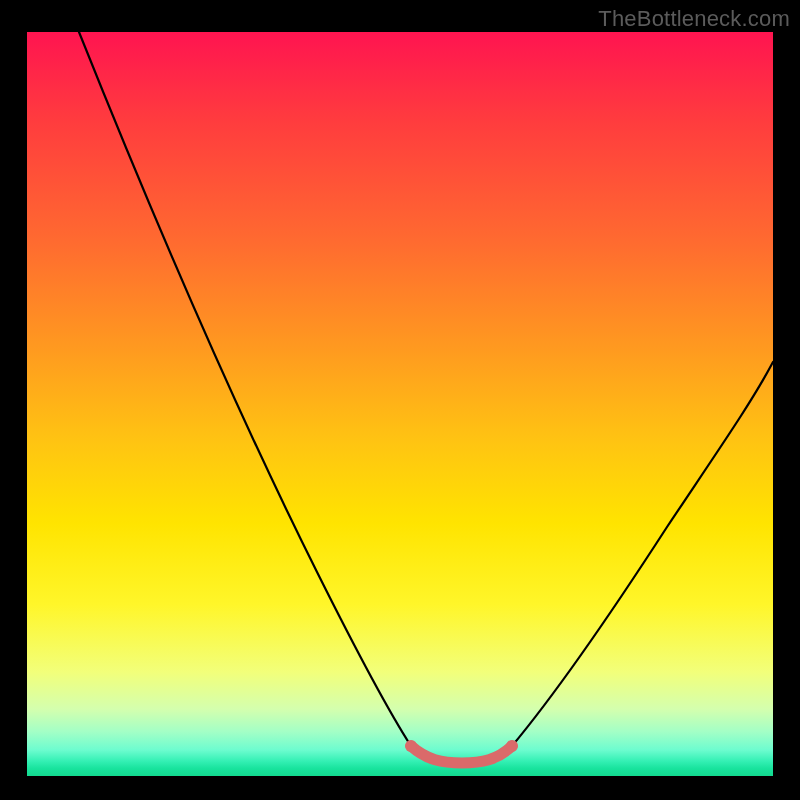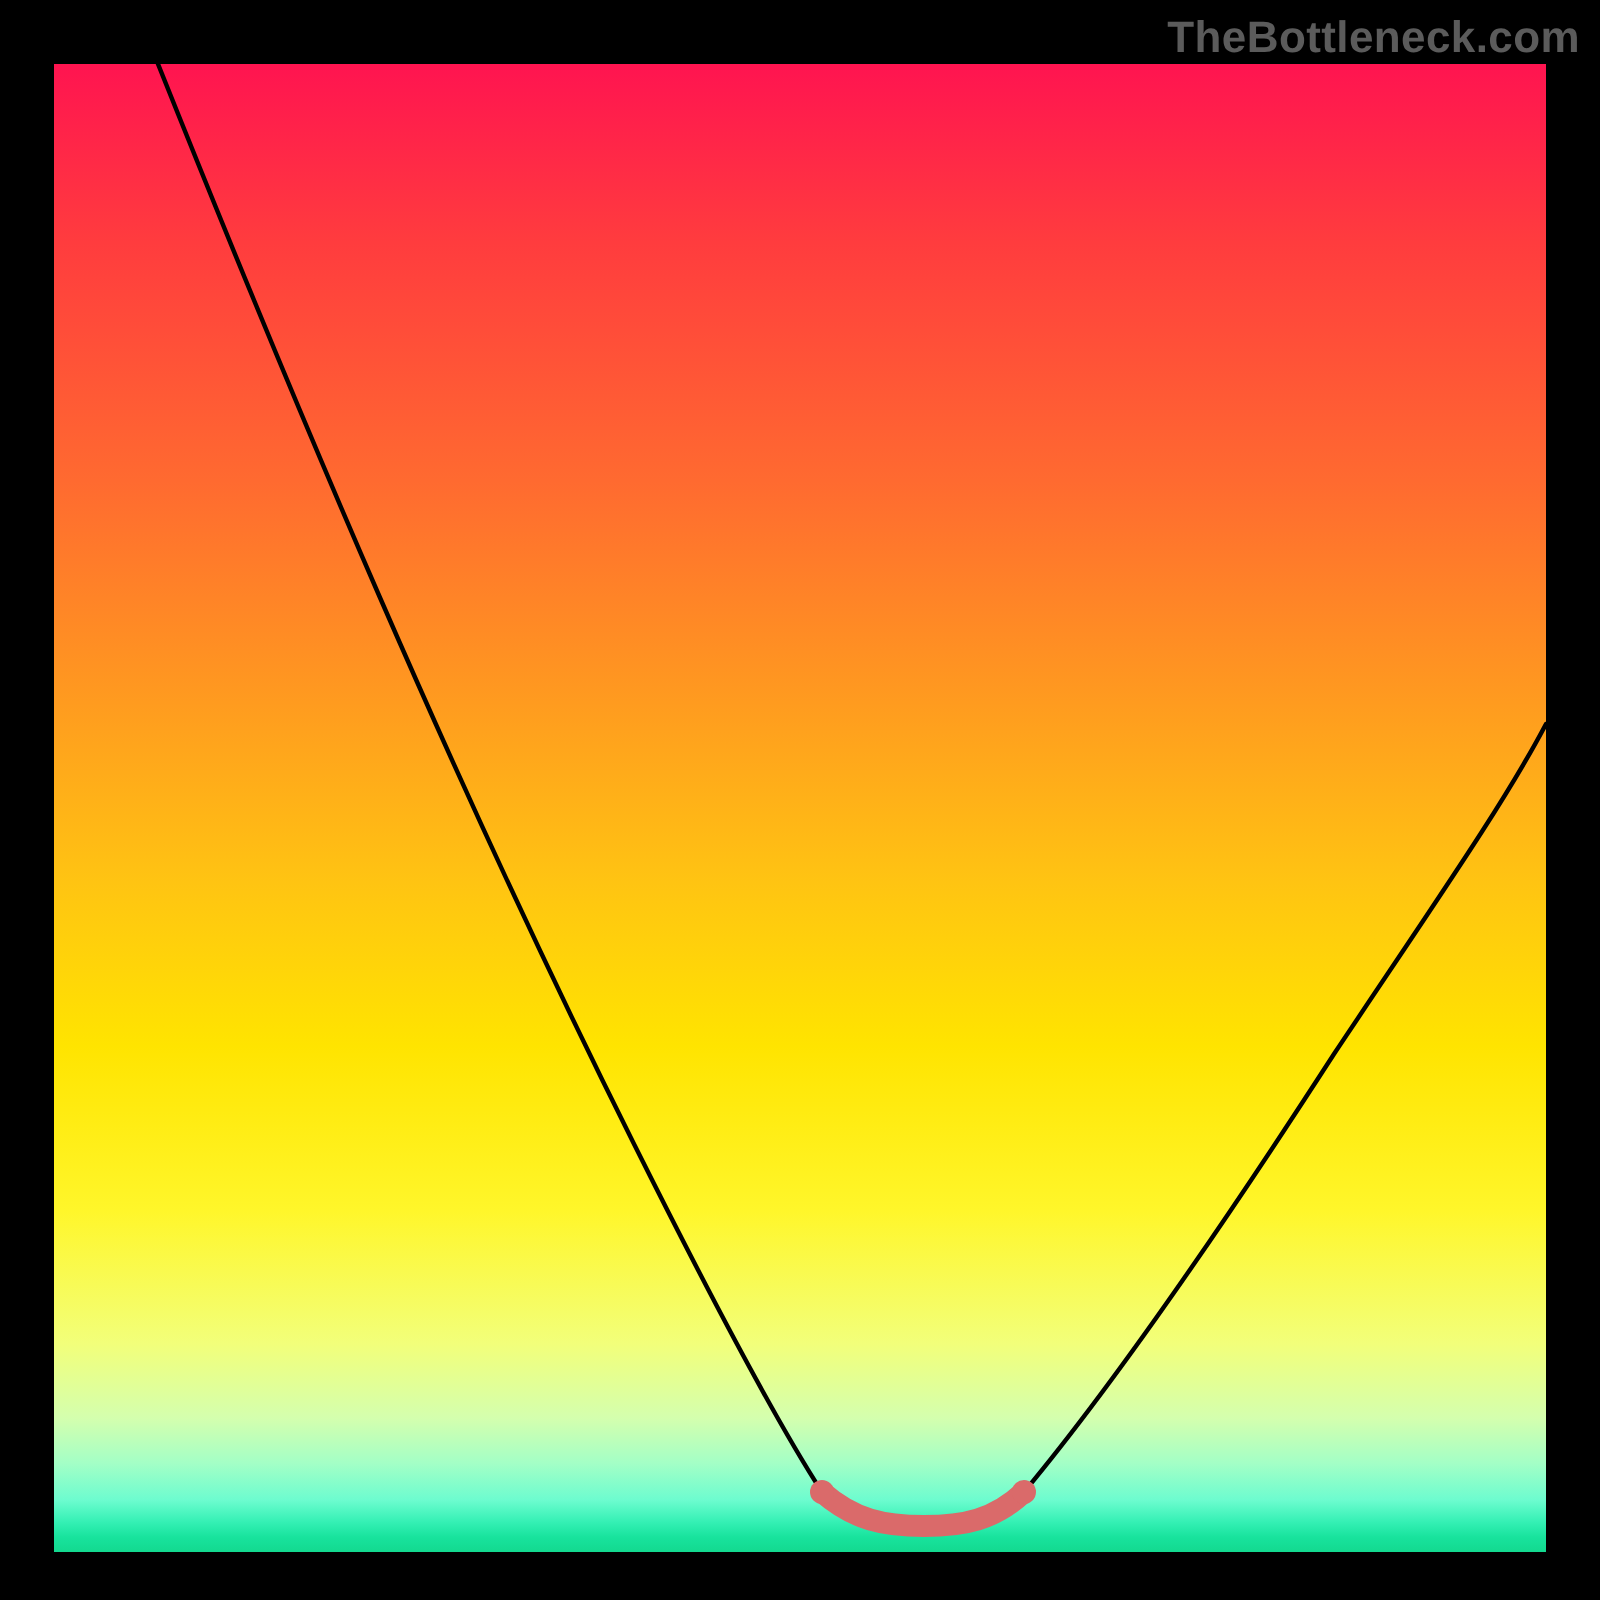--- a/index.html
+++ b/index.html
@@ -16,21 +16,21 @@
     width: 800px;
     height: 800px;
     background: #000;
   }
   .watermark {
     position: absolute;
     top: 6px;
     right: 10px;
     color: #5b5b5b;
     font-size: 22px;
-    font-weight: 700;
+    font-weight: 400;
     letter-spacing: 0.2px;
     z-index: 5;
   }
   .plot-area {
     position: absolute;
     left: 27px;
     top: 32px;
     width: 746px;   
     height: 744px;  
     overflow: hidden;

